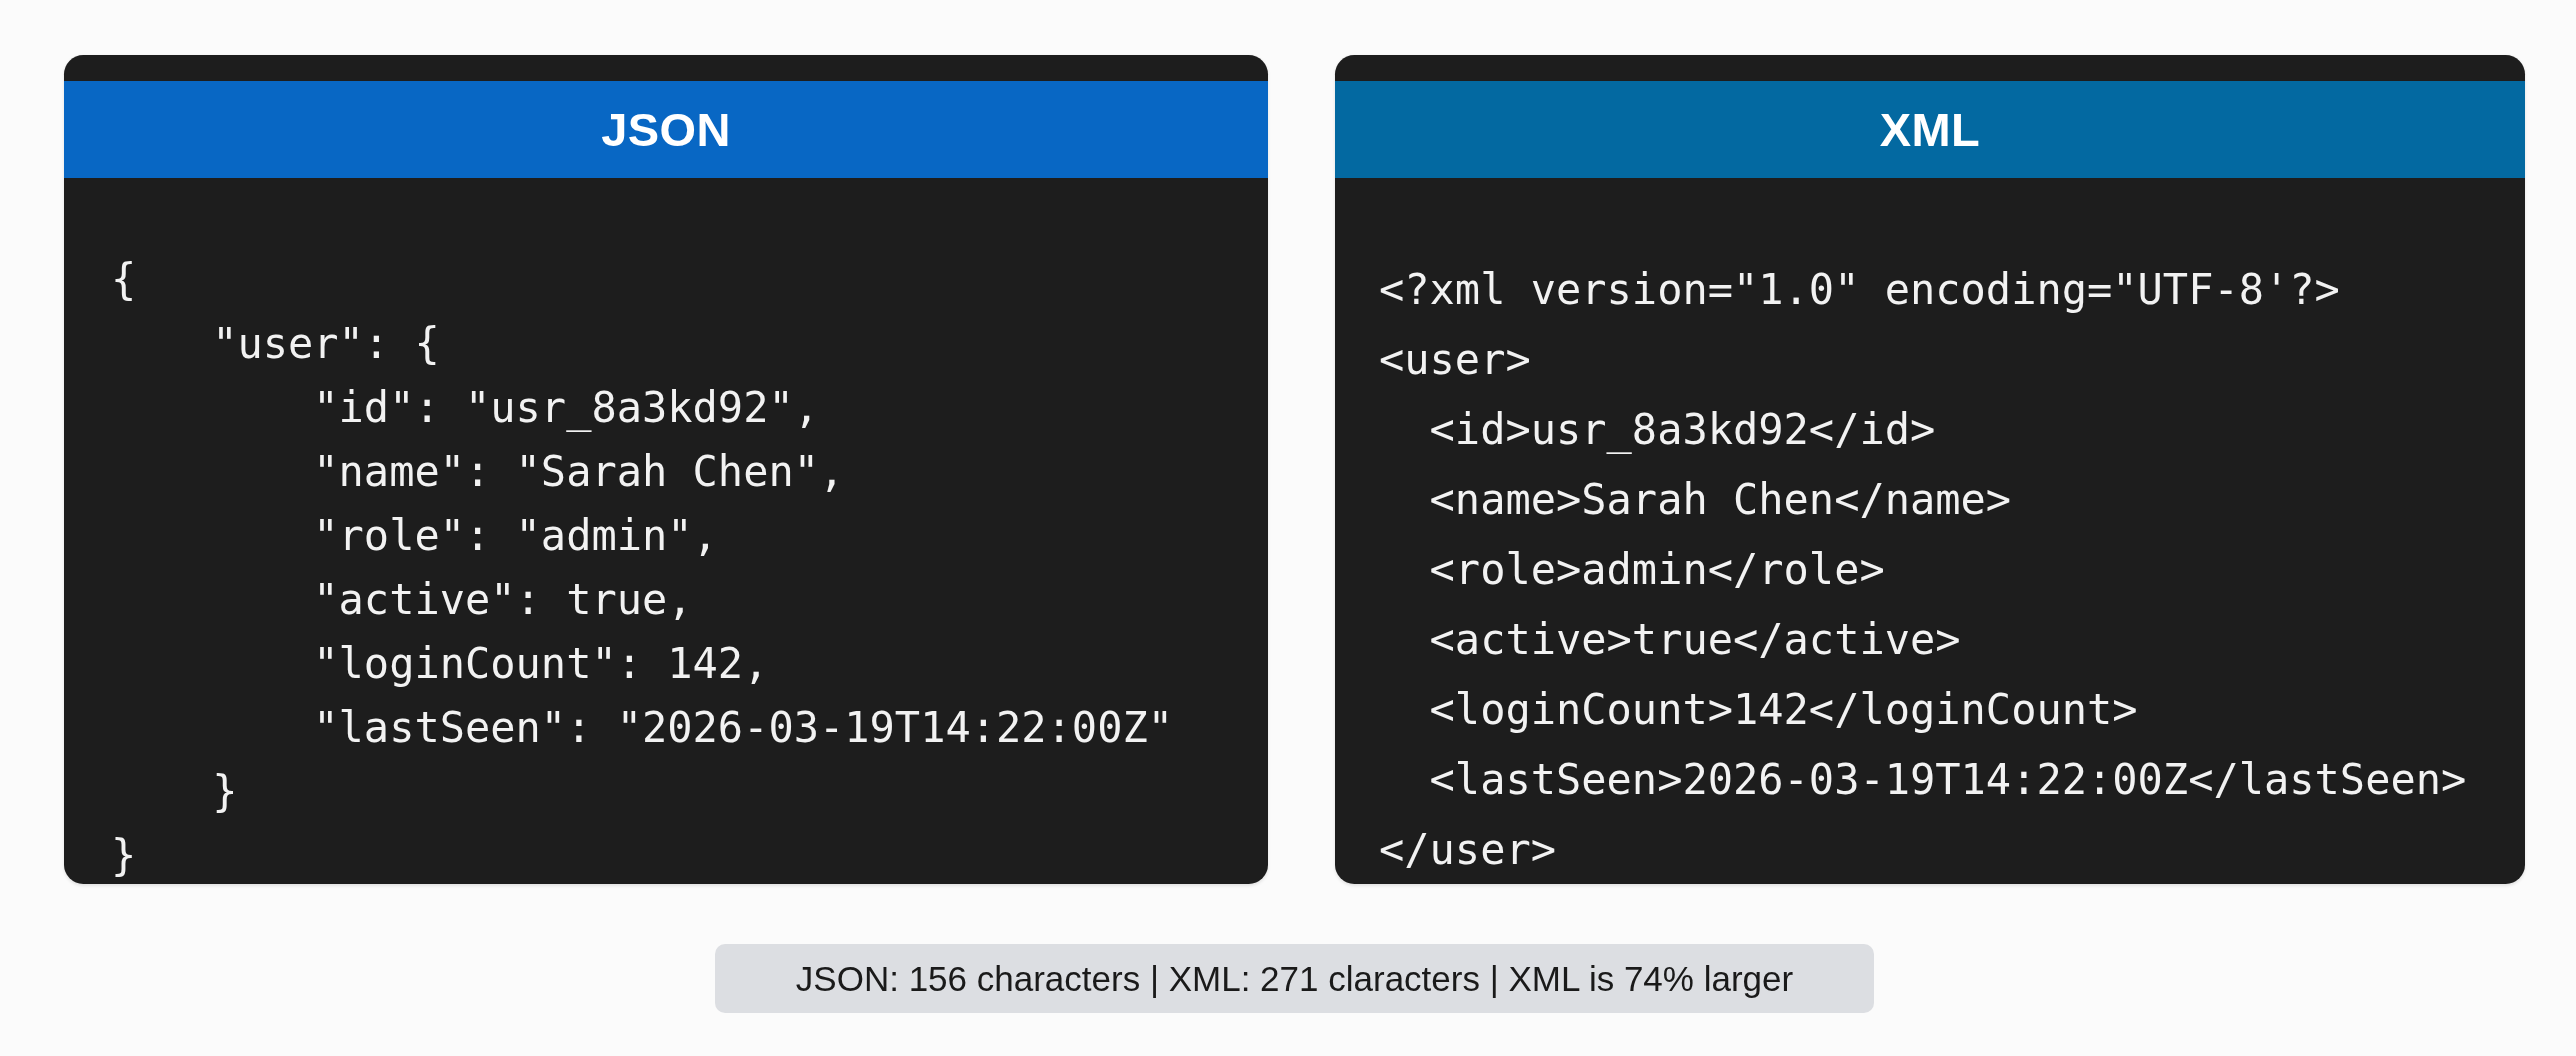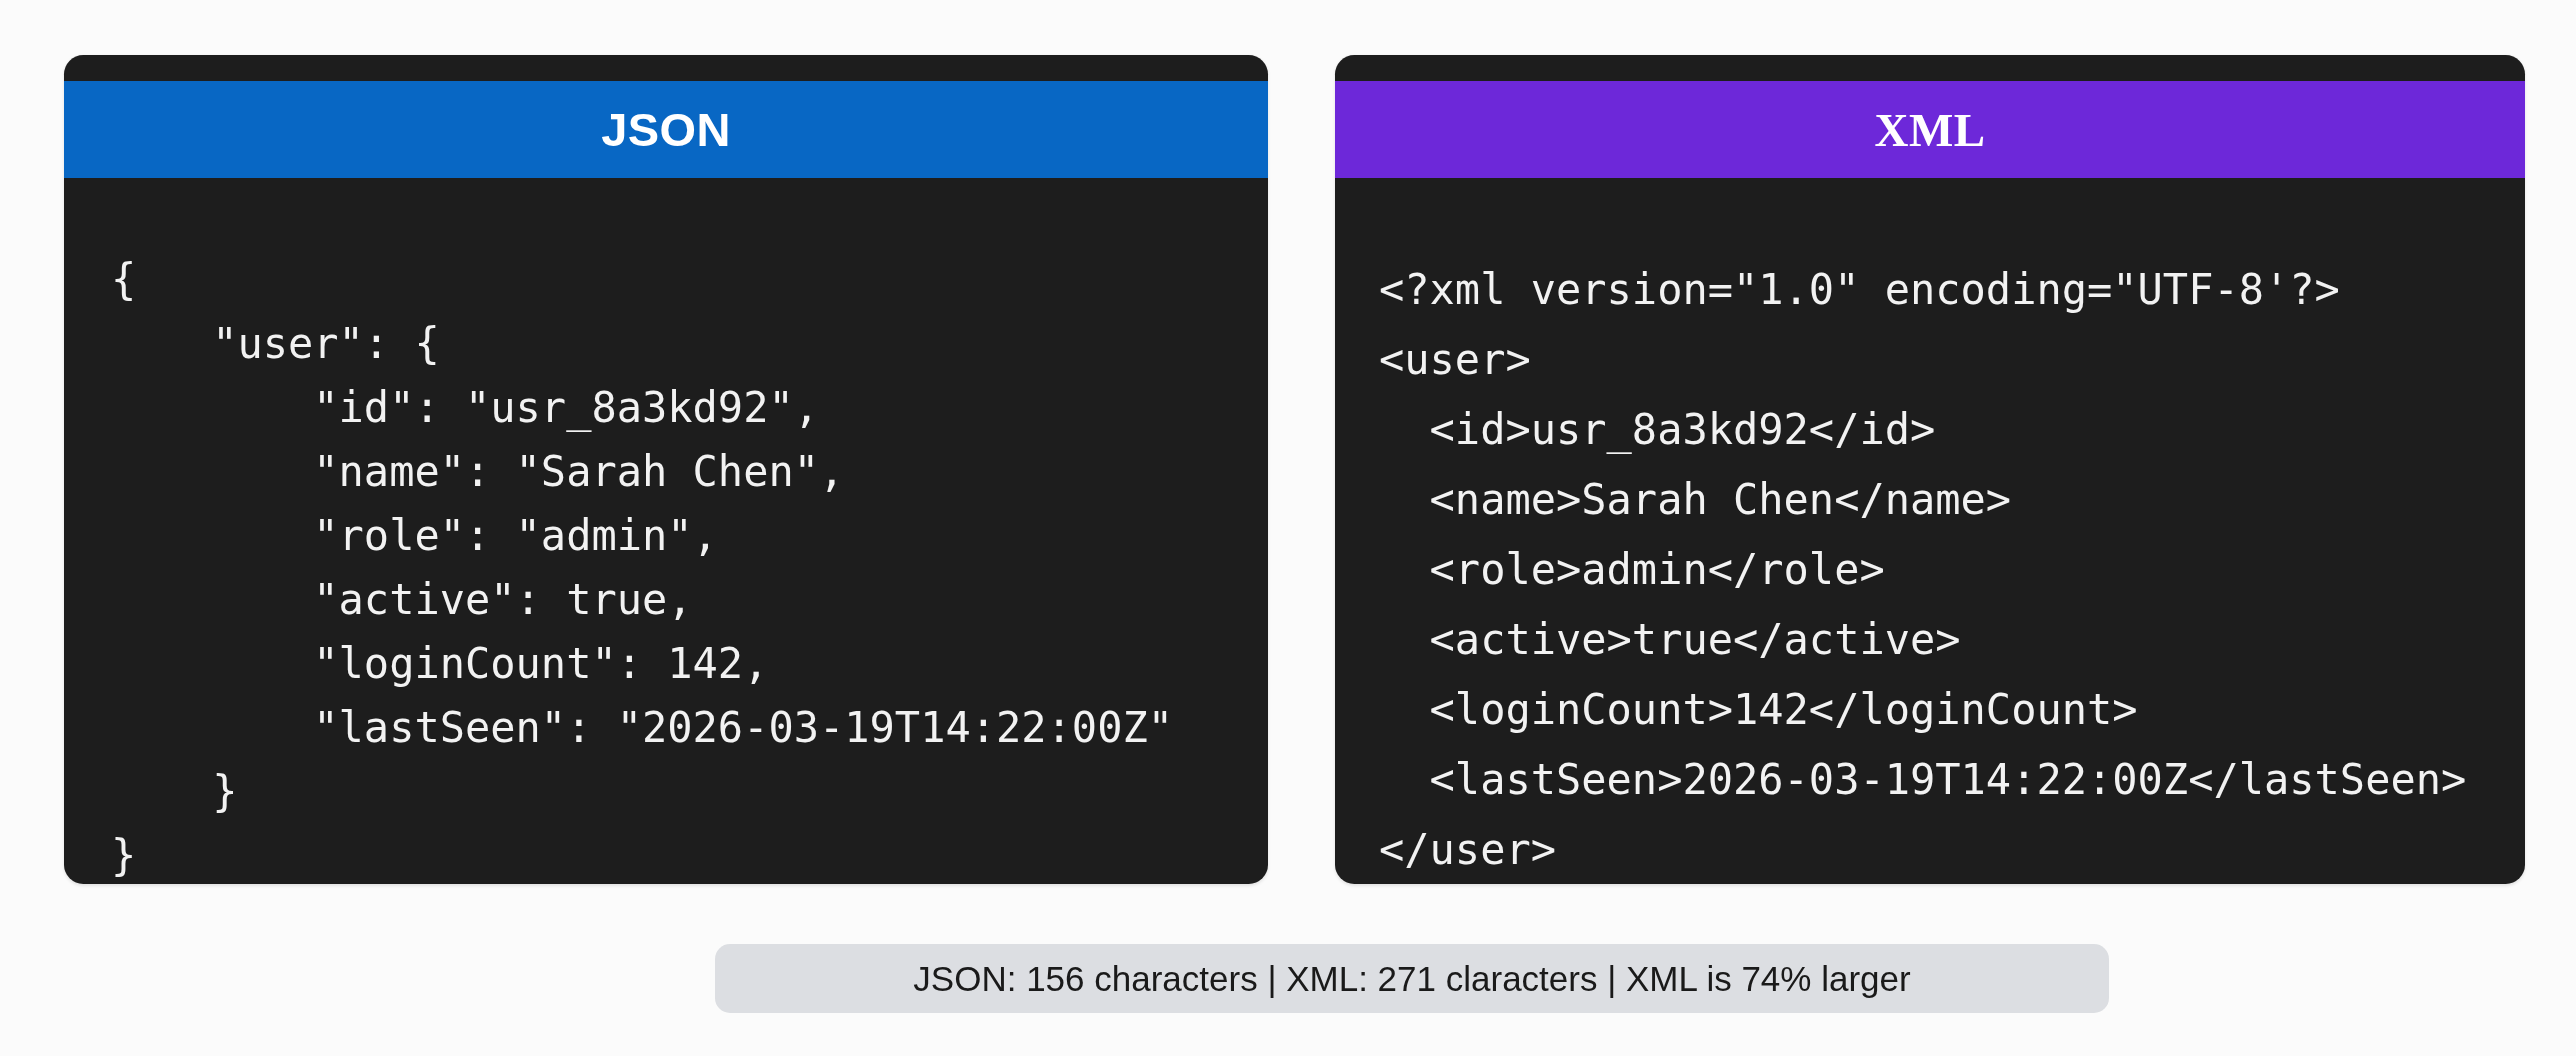--- a/index.html
+++ b/index.html
@@ -31,44 +31,44 @@
       align-items: center;
       justify-content: center;
       color: #ffffff;
       font-family: "Liberation Sans", sans-serif;
       font-weight: bold;
       font-size: 47px;
       letter-spacing: 0.4px;
       margin-top: 26px;
     }
     .panel.json .panel-header { background: #0867c4; }
-    .panel.xml .panel-header  { background: #6d28d9; font-family: Liberation Serif, serif; }
+    .panel.xml .panel-header  { background: #0369a1; }
     .code {
       margin: 0;
       padding: 0;
       position: absolute;
       left: 48px;
       color: #f2f2f2;
       font-family: "DejaVu Sans Mono", "Liberation Mono", monospace;
       font-size: 42px;
       white-space: pre;
     }
     .panel.json .code { top: 193px; left: 47px; }
     .panel.xml .code  { top: 200px; left: 44px; }
     .panel.json .code-line { height: 64px; line-height: 64px; }
     .panel.xml .code-line  { height: 70px; line-height: 70px; }
     .code-line { display: block; }
     .stats-bar {
       position: absolute;
       left: 715px;
       top: 944px;
-      width: 1394px;
+      width: 1159px;
       height: 69px;
       background: #dcdee2;
-      border-radius: 15px;
+      border-radius: 10px;
       display: flex;
       align-items: center;
       justify-content: center;
       color: #1a1a1a;
       font-family: "Liberation Sans", sans-serif;
       font-size: 35px;
     }
   </style>
 </head>
 <body>

